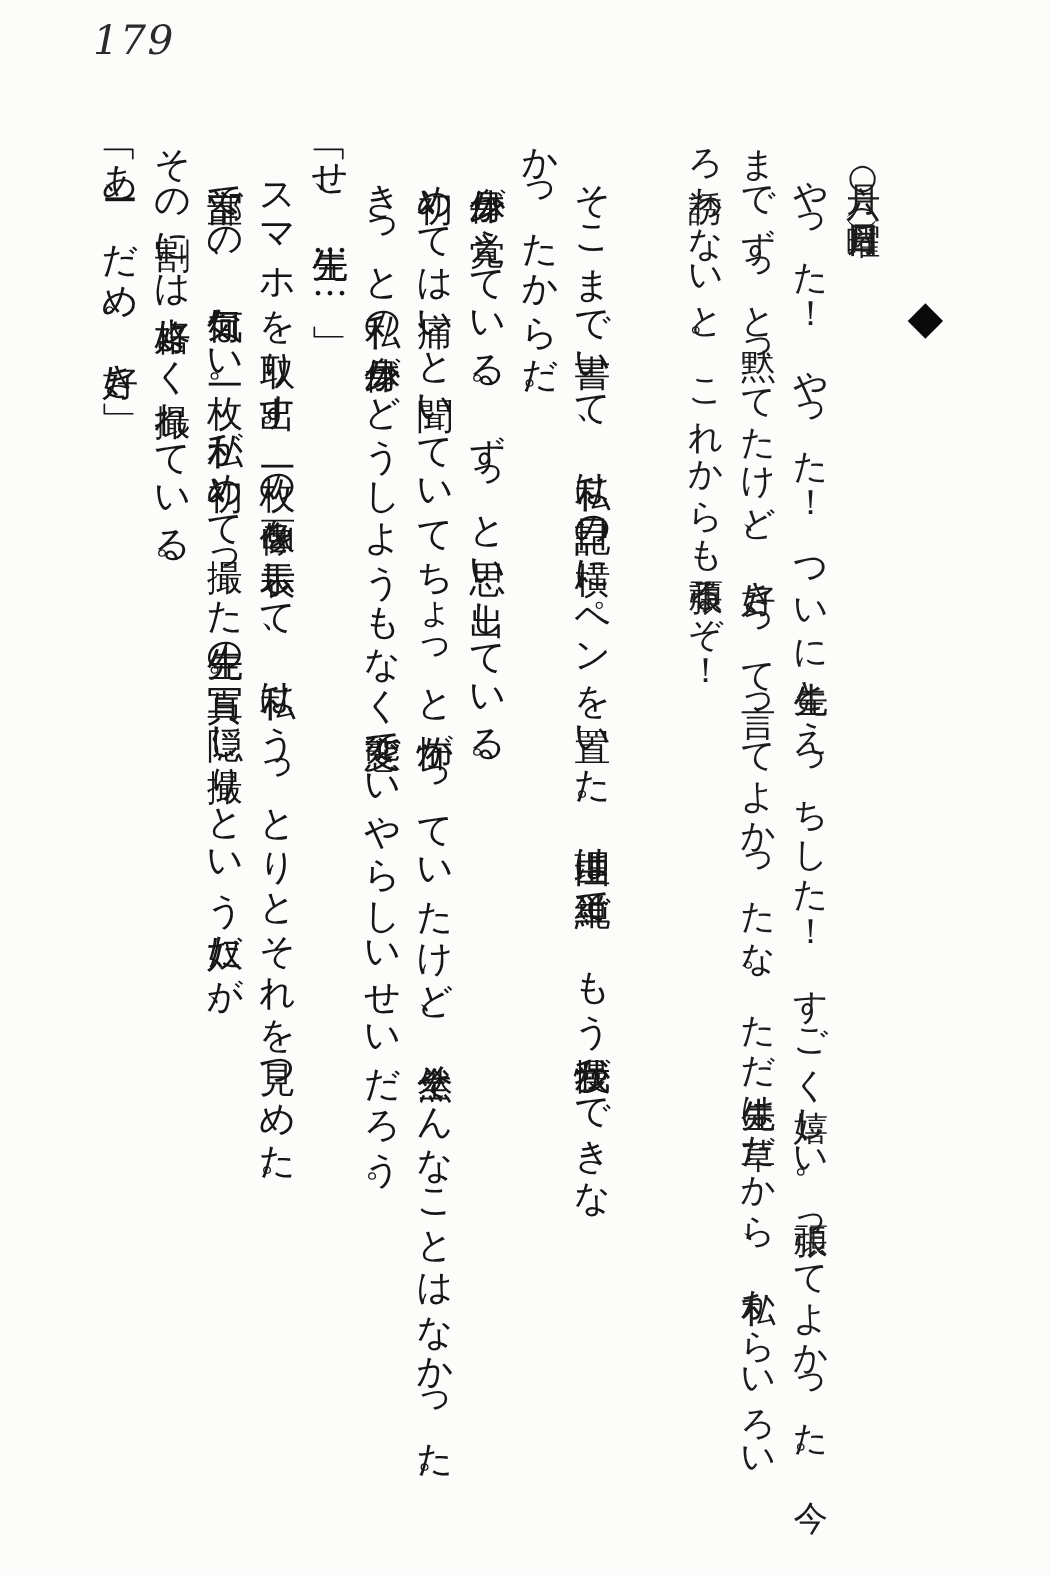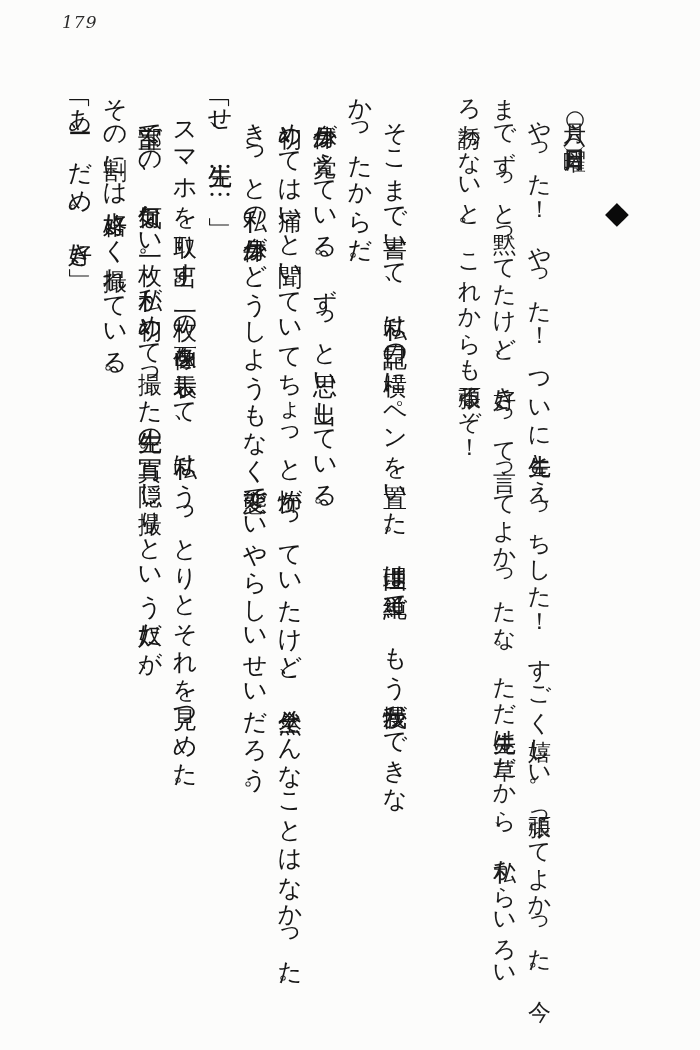--- a/index.html
+++ b/index.html
@@ -16,21 +16,21 @@
     width: 700px;
     height: 1050px;
     background: #fcfcfb;
   }
   .page-number {
     position: absolute;
     top: 12px;
     left: 62px;
     font-family: "DejaVu Serif", "Liberation Serif", serif;
     font-style: italic;
-    font-size: 17px;
+    font-size: 27px;
     color: #2b2b2b;
     letter-spacing: 1px;
   }
   .text-area {
     position: absolute;
     top: 82px;
     left: 50px;
     width: 584px;
     height: 958px;
     writing-mode: vertical-rl;

